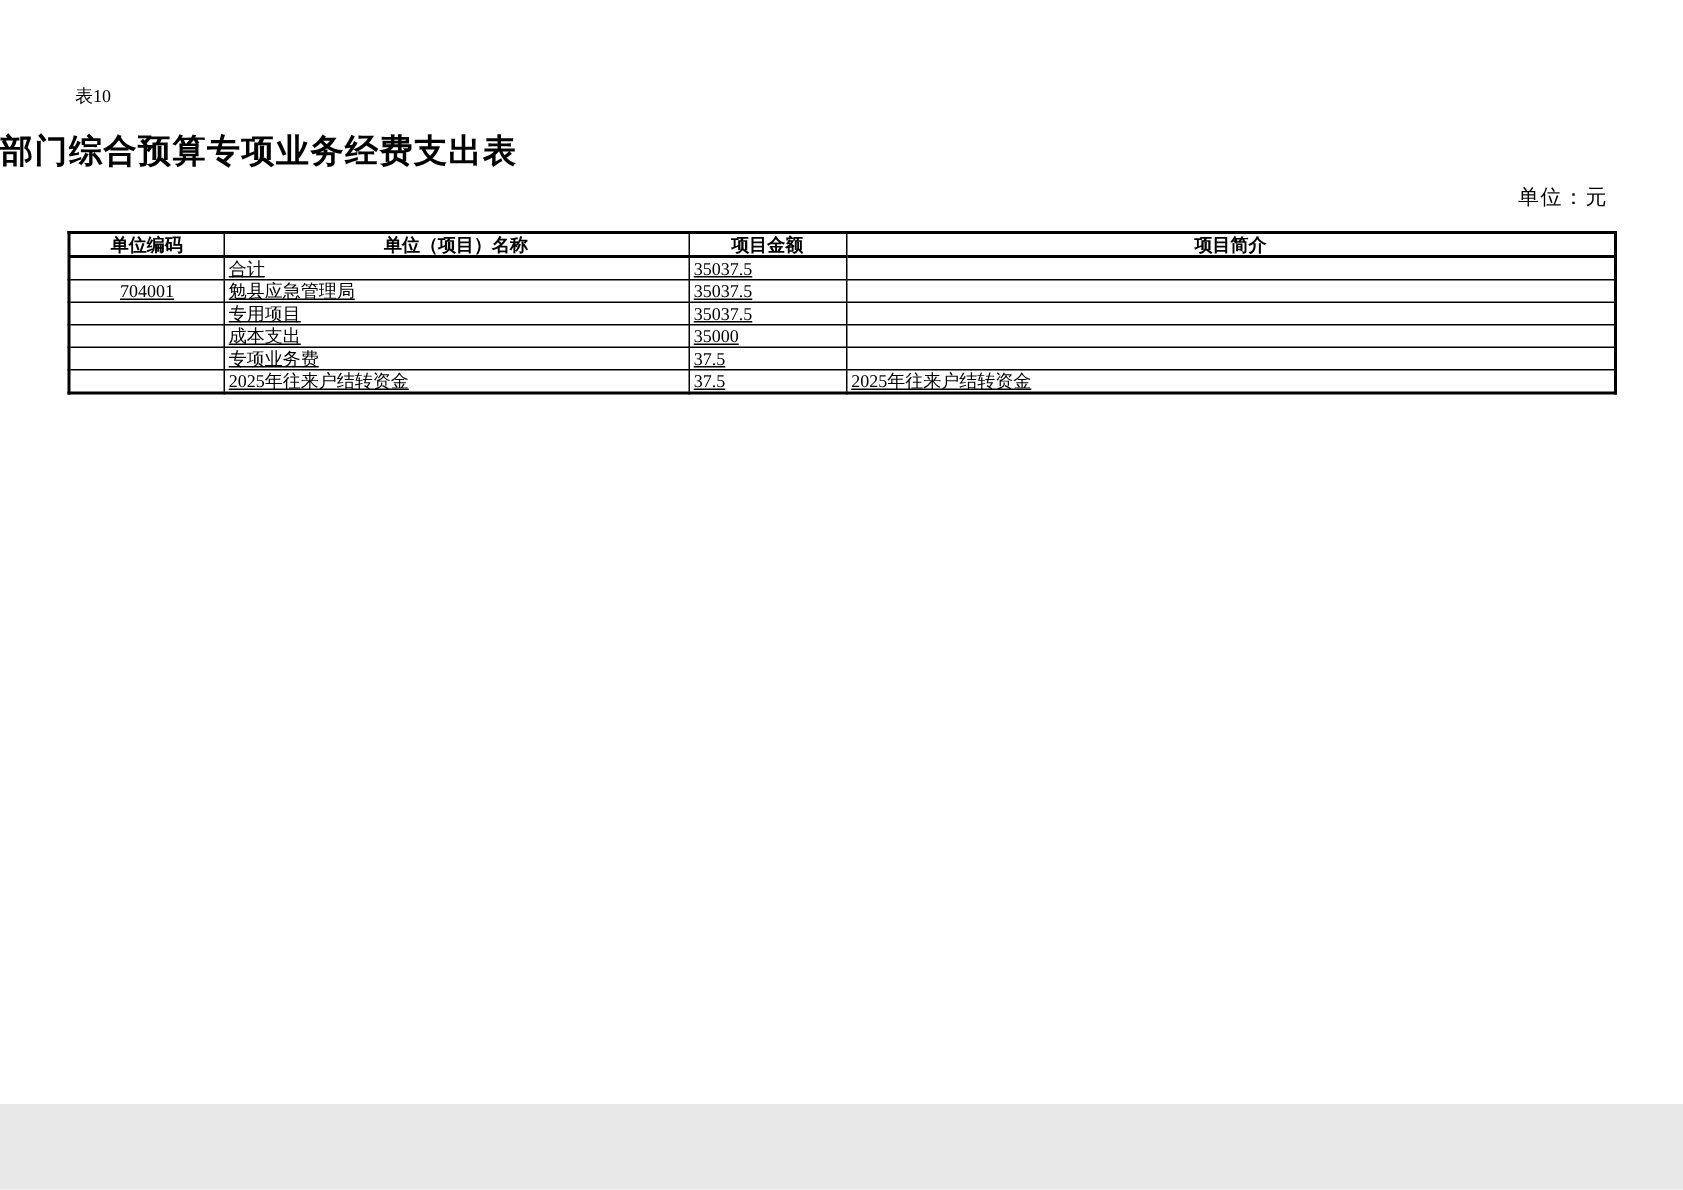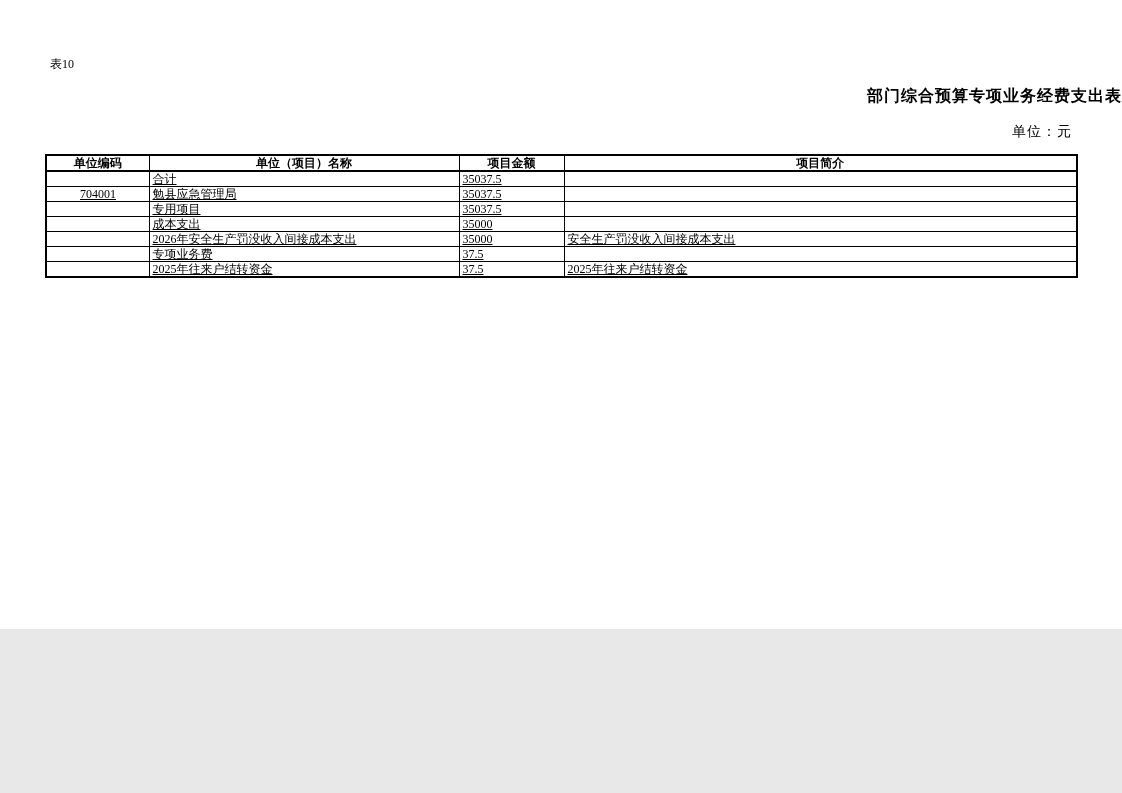--- a/index.html
+++ b/index.html
@@ -1,40 +1,40 @@
 <!DOCTYPE html>
 <html><head>
 <meta charset="utf-8">
 <style>
   * { margin: 0; padding: 0; box-sizing: border-box; }
   html, body { background: #e8e8e8; }
   .page {
     position: relative;
     width: 1122px;
-    height: 629px;
+    height: 736px;
     background: #ffffff;
     font-family: "Liberation Serif", "DejaVu Serif", serif;
     color: #000000;
     overflow: hidden;
   }
   .table-label {
     position: absolute;
     left: 50px;
     top: 56px;
     font-size: 12px;
     color: #000;
   }
   .doc-title {
     position: absolute;
     top: 86px;
     left: 0;
     width: 100%;
-    text-align: right;
+    text-align: left;
     font-family: "DejaVu Sans", "Liberation Sans", sans-serif;
-    font-size: 16px;
+    font-size: 22px;
     font-weight: bold;
     letter-spacing: 1px;
     color: #000;
   }
   .unit-note {
     position: absolute;
     top: 123px;
     right: 50px;
     font-size: 14px;
     letter-spacing: 1px;
@@ -125,26 +125,20 @@
         <td></td>
       </tr>
       <tr>
         <td></td>
         <td>成本支出</td>
         <td>35000</td>
         <td></td>
       </tr>
       <tr>
         <td></td>
-        <td>2026年安全生产罚没收入间接成本支出</td>
-        <td>35000</td>
-        <td>安全生产罚没收入间接成本支出</td>
-      </tr>
-      <tr>
-        <td></td>
         <td>专项业务费</td>
         <td>37.5</td>
         <td></td>
       </tr>
       <tr>
         <td></td>
         <td>2025年往来户结转资金</td>
         <td>37.5</td>
         <td>2025年往来户结转资金</td>
       </tr>

